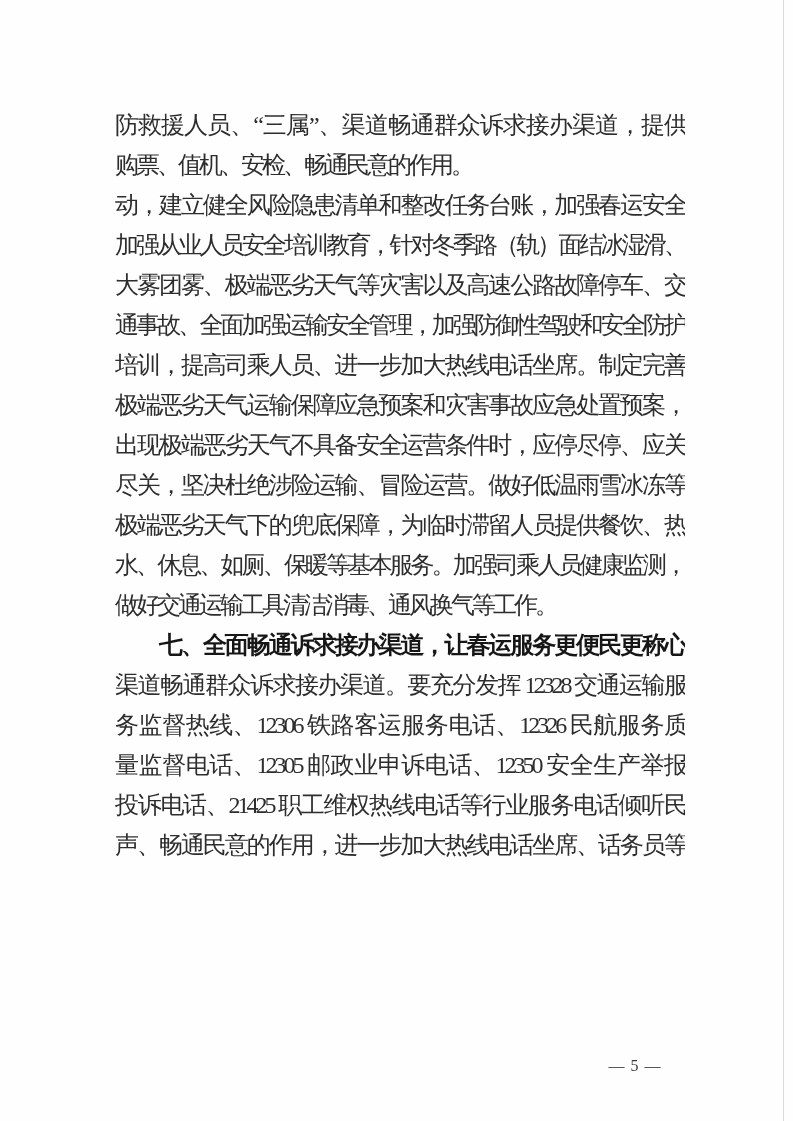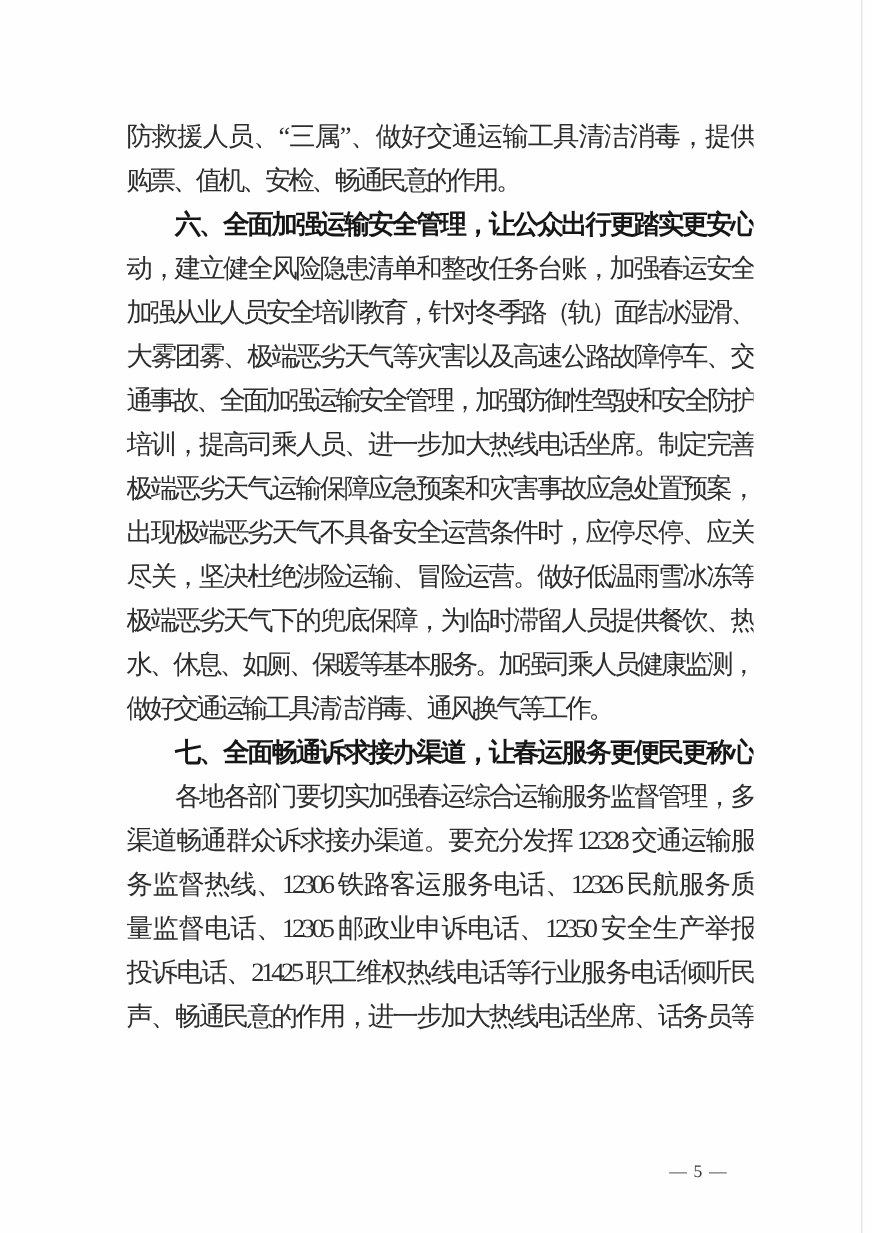--- a/index.html
+++ b/index.html
@@ -71,36 +71,34 @@
     color: #3a3a3a;
     font-family: "Liberation Serif", serif;
   }
 </style>
 </head>
 <body>
 
 <div class="page">
 
   <div class="content">
-    <div class="ln">防救援人员、“三属”、做好交通运输工具清洁消毒，提供</div>
+    <div class="ln">防救援人员、“三属”、渠道畅通群众诉求接办渠道，提供</div>
     <div class="ln end">购票、值机、安检、畅通民意的作用。</div>
-    <div class="ln hd ind">六、全面加强运输安全管理，让公众出行更踏实更安心</div>
     <div class="ln">动，建立健全风险隐患清单和整改任务台账，加强春运安全</div>
     <div class="ln">加强从业人员安全培训教育，针对冬季路（轨）面结冰湿滑、</div>
     <div class="ln">大雾团雾、极端恶劣天气等灾害以及高速公路故障停车、交</div>
     <div class="ln">通事故、全面加强运输安全管理，加强防御性驾驶和安全防护</div>
     <div class="ln">培训，提高司乘人员、进一步加大热线电话坐席。制定完善</div>
     <div class="ln">极端恶劣天气运输保障应急预案和灾害事故应急处置预案，</div>
     <div class="ln">出现极端恶劣天气不具备安全运营条件时，应停尽停、应关</div>
     <div class="ln">尽关，坚决杜绝涉险运输、冒险运营。做好低温雨雪冰冻等</div>
     <div class="ln">极端恶劣天气下的兜底保障，为临时滞留人员提供餐饮、热</div>
     <div class="ln">水、休息、如厕、保暖等基本服务。加强司乘人员健康监测，</div>
     <div class="ln end">做好交通运输工具清洁消毒、通风换气等工作。</div>
     <div class="ln hd ind">七、全面畅通诉求接办渠道，让春运服务更便民更称心</div>
-    <div class="ln ind">各地各部门要切实加强春运综合运输服务监督管理，多</div>
     <div class="ln">渠道畅通群众诉求接办渠道。要充分发挥 12328 交通运输服</div>
     <div class="ln">务监督热线、12306 铁路客运服务电话、12326 民航服务质</div>
     <div class="ln">量监督电话、12305 邮政业申诉电话、12350 安全生产举报</div>
     <div class="ln">投诉电话、21425 职工维权热线电话等行业服务电话倾听民</div>
     <div class="ln">声、畅通民意的作用，进一步加大热线电话坐席、话务员等</div>
   </div>
 
   <div class="page-number">— 5 —</div>
 
   <div class="scan-line"></div>

